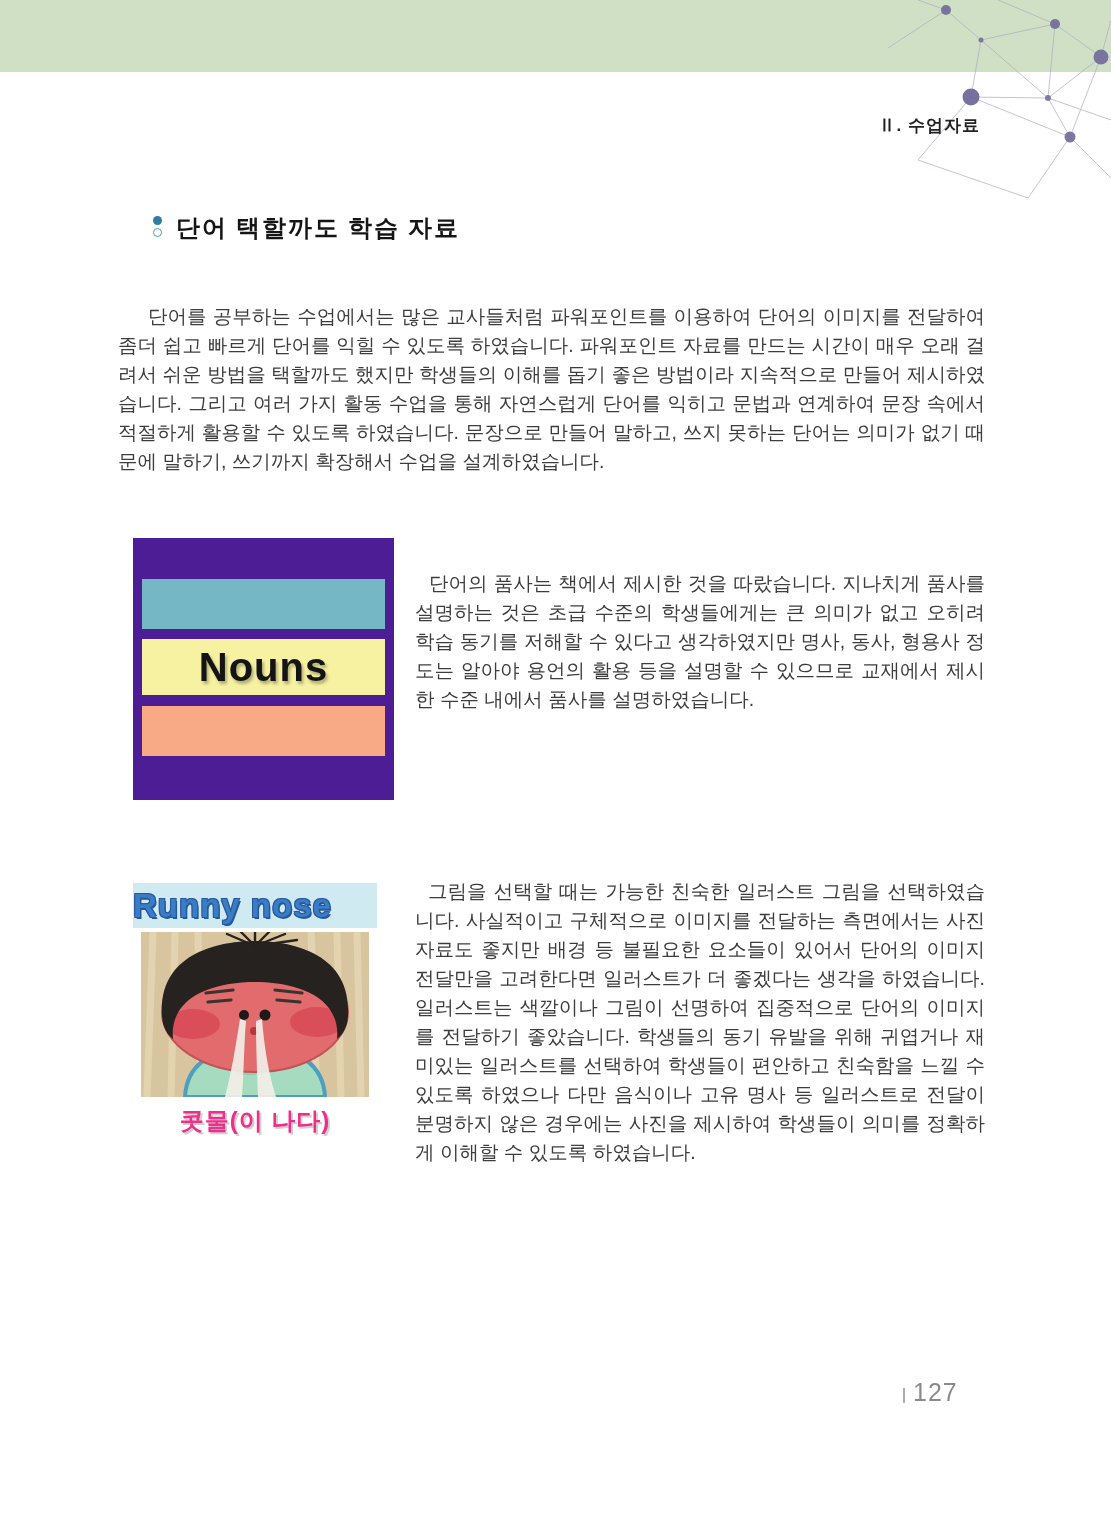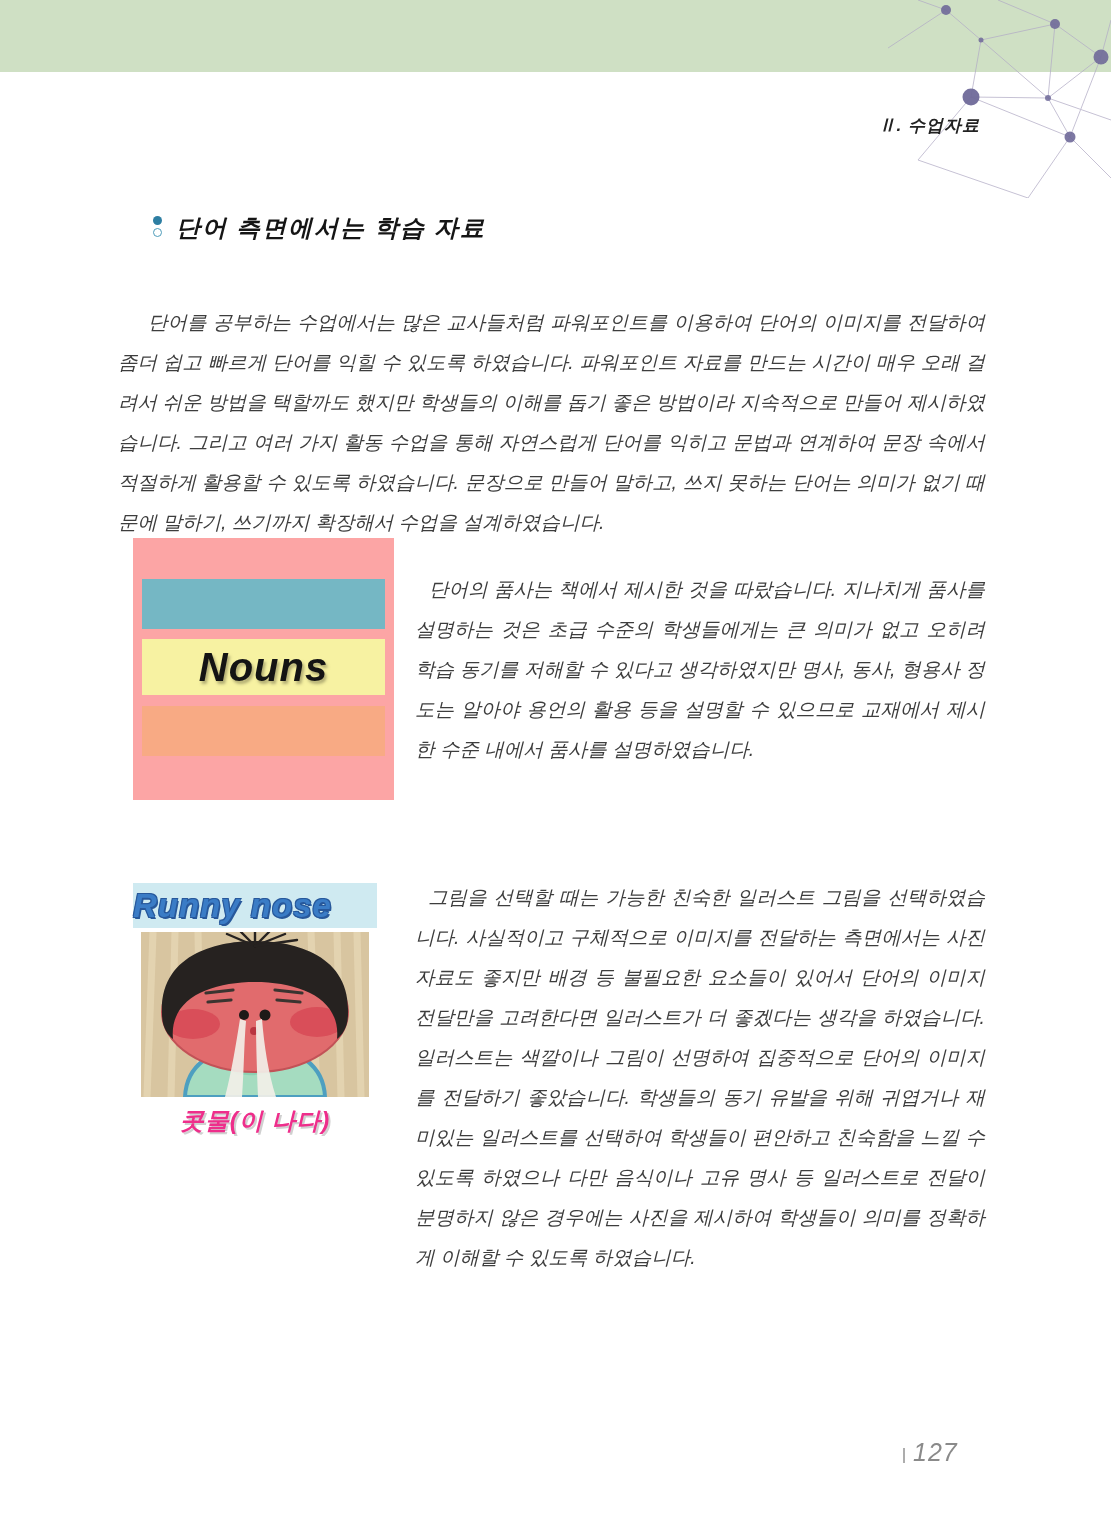--- a/index.html
+++ b/index.html
@@ -3,21 +3,20 @@
 <meta charset="utf-8">
 <style>
   html,body{margin:0;padding:0;background:#ffffff;}
   .page{
     position:relative;
     width:1111px;
     height:1519px;
     background:#ffffff;
     font-family:"Liberation Sans", sans-serif;
     overflow:hidden;
-    font-style:italic;
   }
   
   .green-band{
     position:absolute; left:0; top:0;
     width:1111px; height:72px;
     background:#cfe0c4;
   }
   .network{
     position:absolute; left:878px; top:0;
     width:233px; height:198px;
@@ -44,32 +43,32 @@
   }
   .section-title{
     font-size:24px; font-weight:bold; color:#151515;
     letter-spacing:2px;
     font-family:"Liberation Serif", serif;
     margin:0;
   }
   
   .para{
     position:absolute;
-    font-size:19.5px; line-height:40px; color:#3d3d3d;
+    font-size:19.5px; line-height:29px; color:#3d3d3d;
     text-align:justify;
     word-break:break-all;
   }
   .para-intro{ left:118px; top:282px; width:867px; text-indent:30px; }
   .para-pos{ left:415px; top:549px; width:570px; text-indent:14px; }
   .para-ill{ left:415px; top:857px; width:570px; text-indent:13px; }
   
   .nouns-figure{
     position:absolute; left:133px; top:538px;
     width:261px; height:262px;
-    background:#fca5a5;
+    background:#4c1d95;
   }
   .slide-bar{ position:absolute; left:9px; right:9px; }
   .bar-teal{ top:41px; height:50px; background:#75b7c4; }
   .bar-yellow{
     top:101px; height:56px; background:#f7f2a2;
     display:flex; align-items:center; justify-content:center;
   }
   .bar-orange{ top:168px; height:50px; background:#f8aa84; }
   .nouns-label{
     font-size:40px; font-weight:bold; color:#141414;
@@ -94,21 +93,21 @@
   .rn-ill-wrap{ width:228px; height:165px; margin:4px auto 0; }
   .rn-caption{
     margin-top:8px; text-align:center;
     font-size:24px; font-weight:bold; color:#ee2e8b;
     letter-spacing:1px;
     text-shadow:2px 2px 0 rgba(150,150,150,.45);
     white-space:nowrap;
   }
   
   .page-number-row{
-    position:absolute; left:903px; top:1438px;
+    position:absolute; left:903px; top:1378px;
     display:flex; align-items:center;
   }
   .page-number-tick{
     width:2px; height:15px; background:#adadad;
     margin-right:8px; margin-top:6px;
   }
   .page-number{
     font-size:25px; color:#8a8a8a; letter-spacing:1px;
   }
 </style>
@@ -153,21 +152,21 @@
     </g>
   </svg>
 
   <div class="chapter-label">Ⅱ. 수업자료</div>
 
   <div class="section-title-row">
     <div class="bullet-icon">
       <div class="bullet-dot-filled"></div>
       <div class="bullet-dot-outline"></div>
     </div>
-    <h1 class="section-title">단어 측면에서는 학습 자료</h1>
+    <h1 class="section-title">단어 택할까도 학습 자료</h1>
   </div>
 
   <p class="para para-intro">단어를 공부하는 수업에서는 많은 교사들처럼 파워포인트를 이용하여 단어의 이미지를 전달하여 좀더 쉽고 빠르게 단어를 익힐 수 있도록 하였습니다. 파워포인트 자료를 만드는 시간이 매우 오래 걸려서 쉬운 방법을 택할까도 했지만 학생들의 이해를 돕기 좋은 방법이라 지속적으로 만들어 제시하였습니다. 그리고 여러 가지 활동 수업을 통해 자연스럽게 단어를 익히고 문법과 연계하여 문장 속에서 적절하게 활용할 수 있도록 하였습니다. 문장으로 만들어 말하고, 쓰지 못하는 단어는 의미가 없기 때문에 말하기, 쓰기까지 확장해서 수업을 설계하였습니다.</p>
 
   <div class="nouns-figure">
     <div class="slide-bar bar-teal"></div>
     <div class="slide-bar bar-yellow">
       <span class="nouns-label">Nouns</span>
     </div>
     <div class="slide-bar bar-orange"></div>

